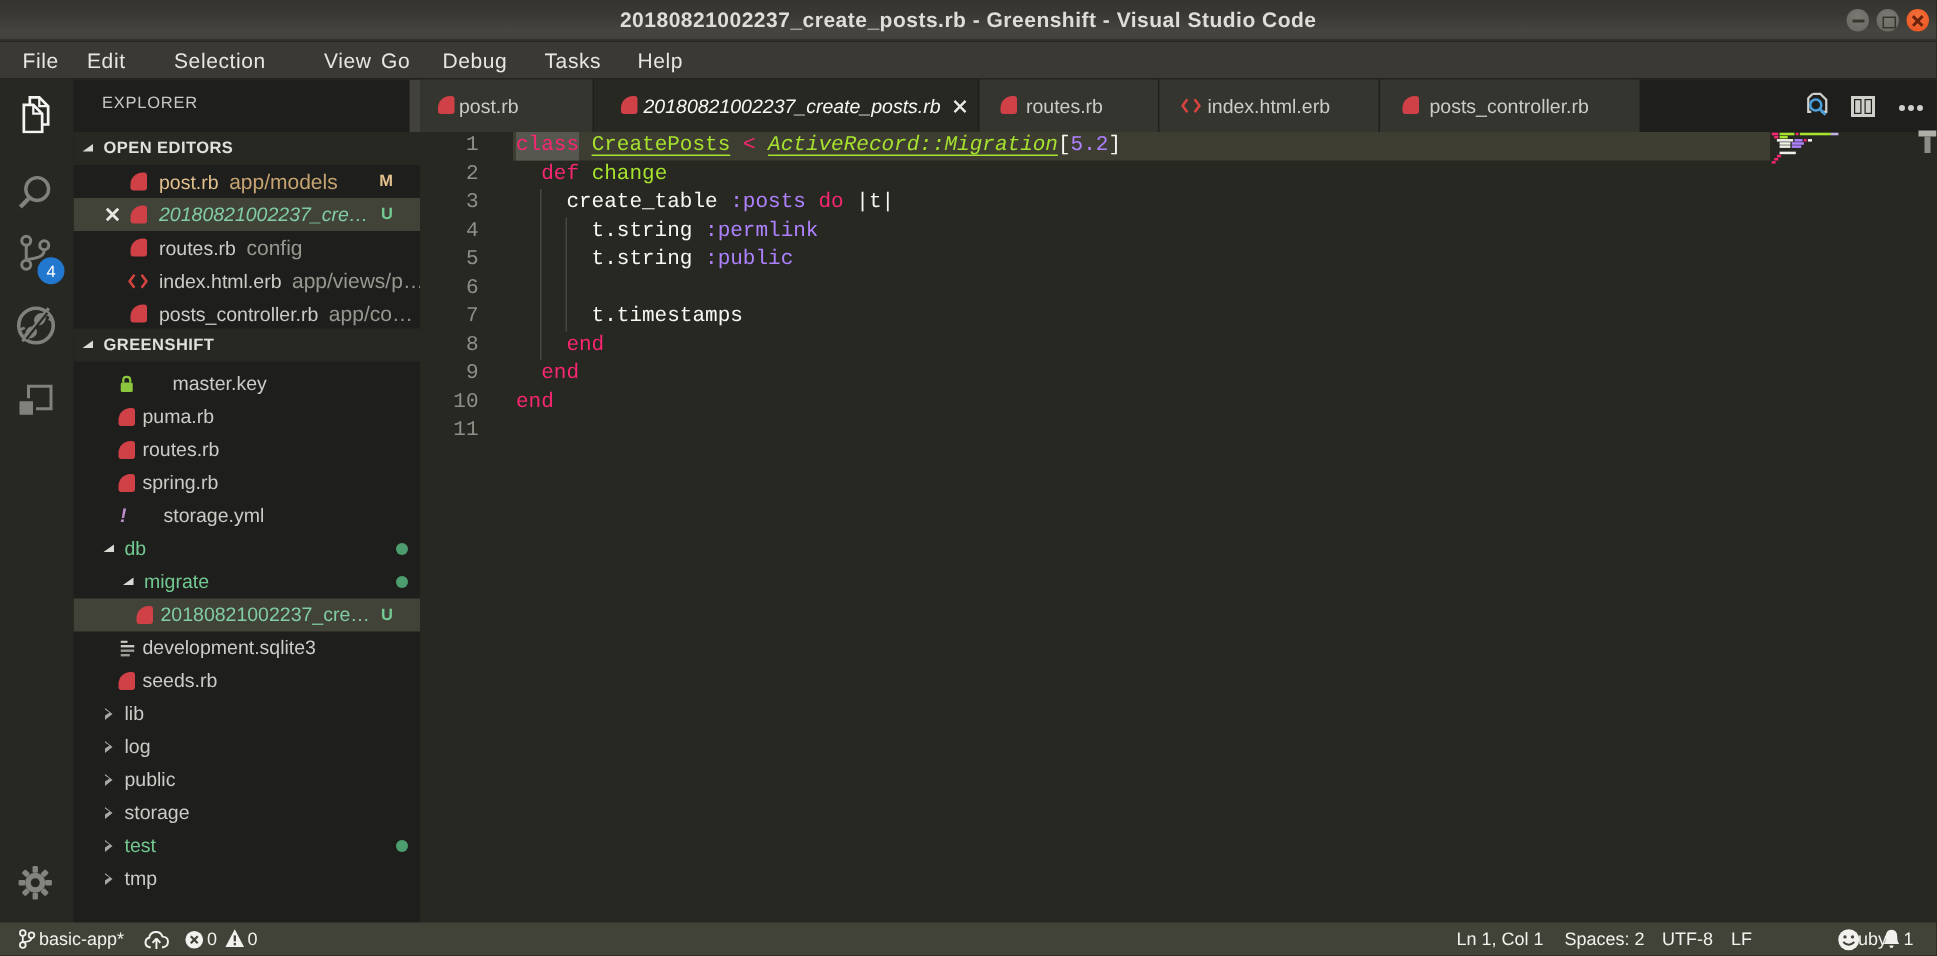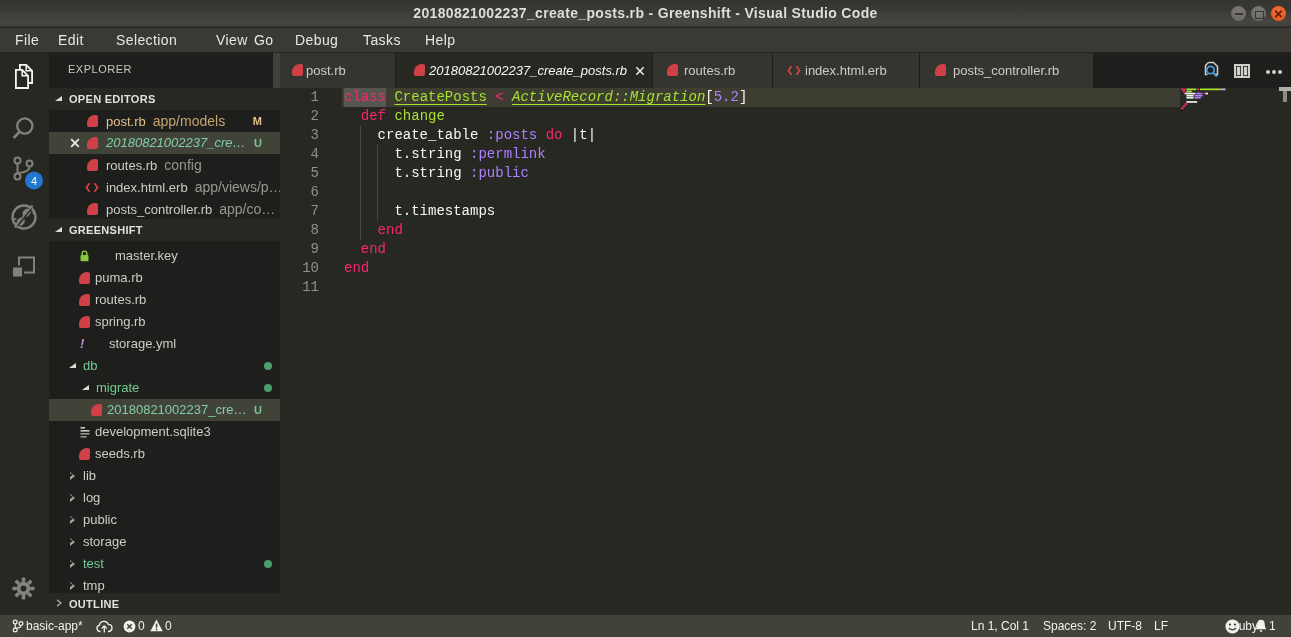--- a/index.html
+++ b/index.html
@@ -268,24 +268,20 @@
   <div class="row" style="top:500px;text-decoration:underline;">
     <span class="tw-col" style="left:21px;"></span>
     <span class="abs gitU" style="left:34px;">test</span>
     <span class="dot"></span>
   </div>
   <div class="row" style="top:522px;">
     <span class="tw-col" style="left:21px;"></span>
     <span class="abs" style="left:34px;">tmp</span>
   </div>
 
-  <div class="sec-head" style="top:540px; height:22px;">
-      <span class="tw-col" style="left:8px; top:6px;"></span>
-      <span class="lbl">OUTLINE</span>
-    </div>
 </div>
 
 <div class="abs" id="tabbar">
   <div class="tab" style="left:0; width:116px;">
     <span class="ruby ticon" style="left:12px;"></span>
     <span class="tlbl" style="left:26px;">post.rb</span>
   </div>
   <div class="tab active" style="left:116px; width:257px;">
     <span class="ruby ticon" style="left:18px;"></span>
     <span class="tlbl ital" style="left:33px;">20180821002237_create_posts.rb</span>

